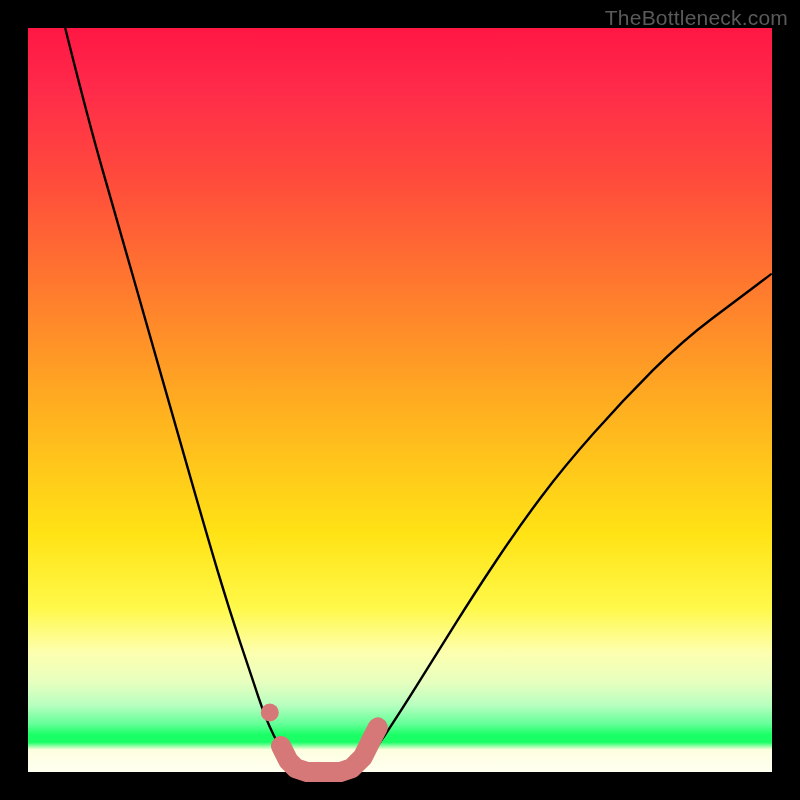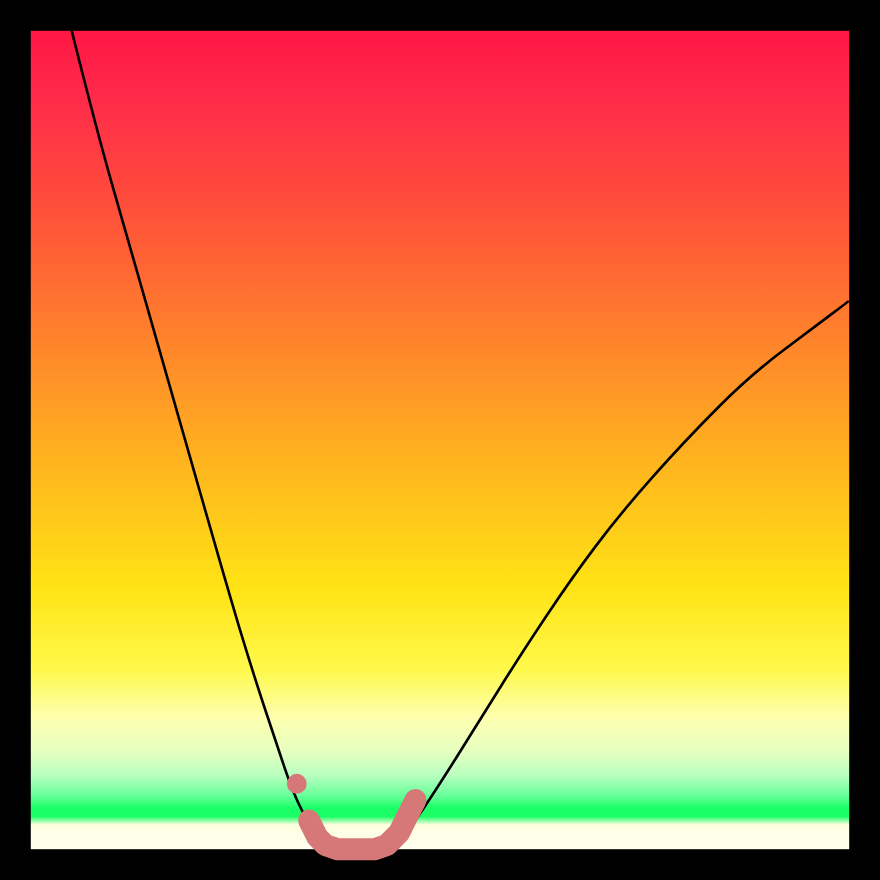--- a/index.html
+++ b/index.html
@@ -70,13 +70,14 @@
     <svg class="curve" viewBox="0 0 744 744">
 
       <path fill="none" stroke="#000" stroke-width="2.4" d="M 37.2 0.0 Q 59.5 89.3 74.4 141.4 Q 89.3 193.4 104.2 245.5 Q 119.0 297.6 133.9 349.7 Q 148.8 401.8 163.7 453.8 Q 178.6 505.9 189.7 543.1 Q 200.9 580.3 212.0 613.8 Q 223.2 647.3 230.6 669.6 Q 238.1 691.9 245.5 706.8 Q 253.0 721.7 256.7 729.1 Q 260.4 736.6 264.1 740.3 Q 267.8 744.0 267.8 744.0 Q 267.8 744.0 275.3 744.0 Q 282.7 744.0 290.2 744.0 Q 297.6 744.0 305.0 744.0 Q 312.5 744.0 319.9 744.0 Q 327.4 744.0 327.4 744.0 Q 327.4 744.0 334.8 736.6 Q 342.2 729.1 357.1 706.8 Q 372.0 684.5 390.6 654.7 Q 409.2 625.0 427.8 595.2 Q 446.4 565.4 468.7 532.0 Q 491.0 498.5 513.4 468.7 Q 535.7 439.0 565.4 405.5 Q 595.2 372.0 625.0 342.2 Q 654.7 312.5 684.5 290.2 Q 714.2 267.8 729.1 256.7 T 744.0 245.5"></path>
 
       <path fill="none" stroke="#d77878" stroke-width="20" stroke-linecap="round" stroke-linejoin="round" d="M 253.0 718.0 L 260.4 732.8 L 267.8 740.3 L 279.0 744.0 L 290.2 744.0 L 301.3 744.0 L 312.5 744.0 L 323.6 740.3 L 334.8 729.1 L 342.2 714.2 L 349.7 699.4"></path>
 
       <circle r="9" fill="#d77878" cx="241.8" cy="684.5"></circle>
     </svg>
 
   </div>
+  <div class="watermark">TheBottleneck.com</div>
 </div>
 
 </body></html>

